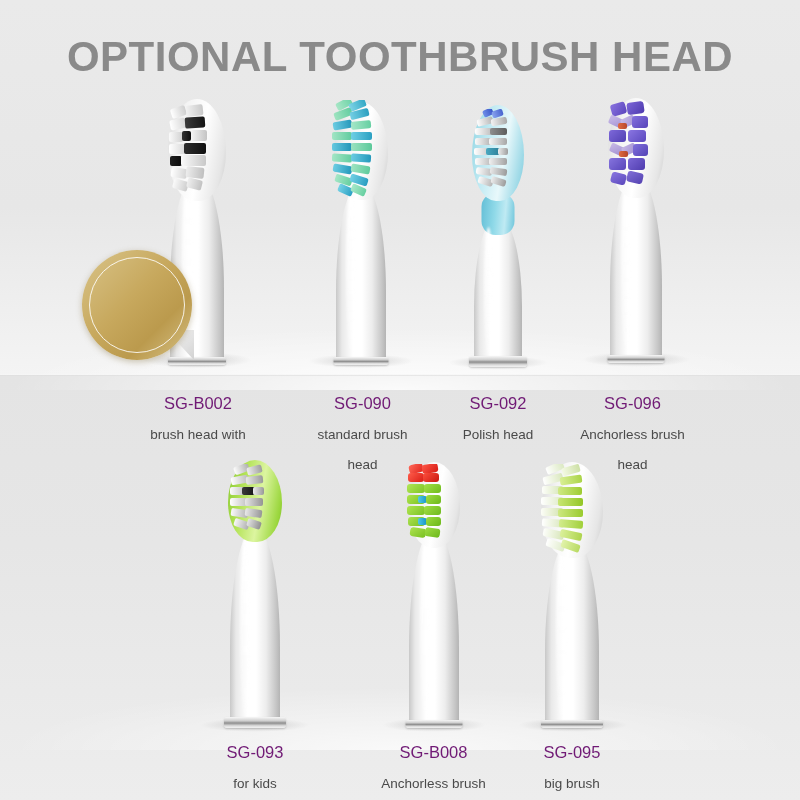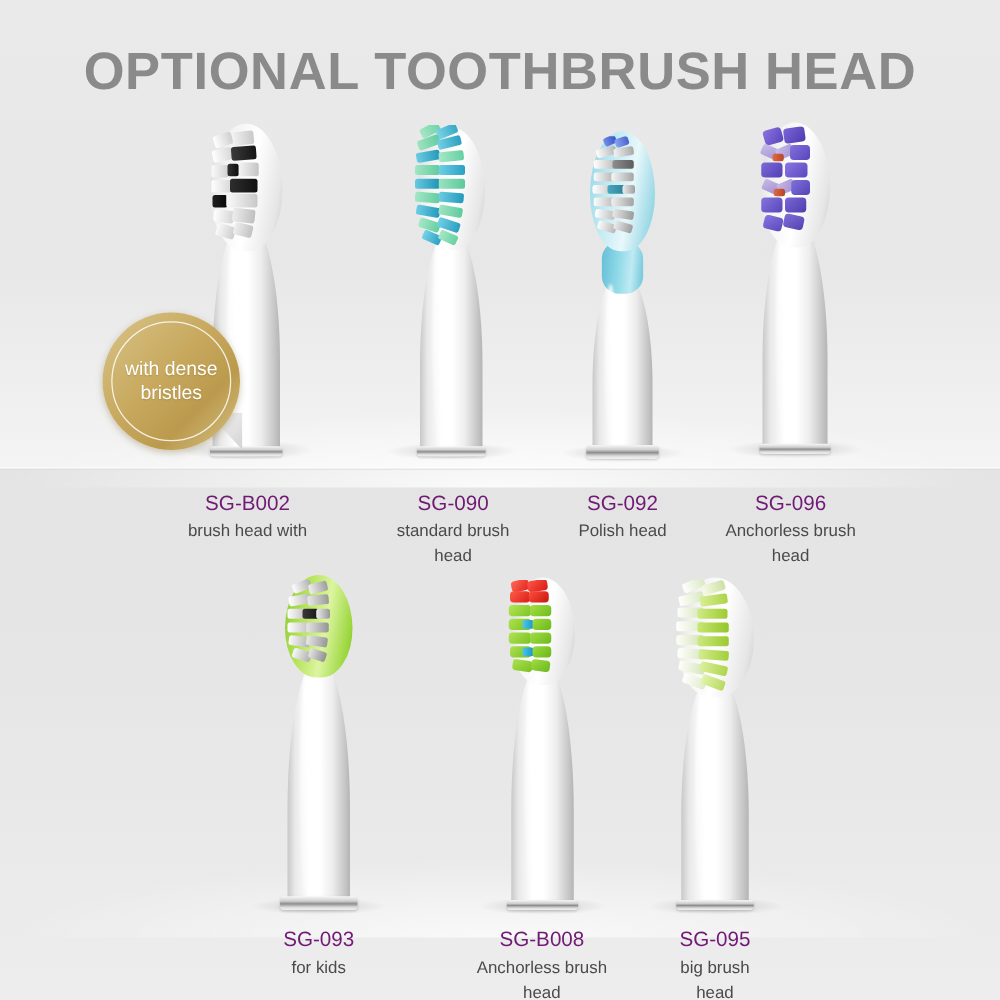--- a/index.html
+++ b/index.html
@@ -103,21 +103,21 @@
   }
   .collar.cyan{background:linear-gradient(95deg,#63bed6 0%,#8fd9e8 40%,#bfeaf3 70%,#6cc4da 100%);}
 
   
   .bristles{position:absolute;overflow:hidden;}
   .tuft{position:absolute;border-radius:2px;}
 
   
   .label{position:absolute;text-align:center;}
   .code{font-size:16.5px;color:#701a75;line-height:21px;white-space:nowrap;}
-  .desc{font-size:13.5px;color:#4a4a4a;line-height:18px;margin-top:2px;}
+  .desc{font-size:13.5px;color:#4a4a4a;line-height:18px;margin-top:12px;}
 
   .shadow{
     position:absolute;border-radius:50%;
     background:radial-gradient(ellipse at 50% 50%,rgba(120,120,120,.30),rgba(120,120,120,0) 70%);
   }
 </style>
 </head>
 <body>
 
 <div id="page">
@@ -126,24 +126,20 @@
   <div class="bg-bottom"></div>
   <div class="floor-glow"></div>
   <div class="band-line"></div>
   <div class="floor-glow2"></div>
 
   <div class="title">OPTIONAL TOOTHBRUSH HEAD</div>
 
   <div class="badge-corner"></div>
   <div class="badge">
     <div class="badge-ring"></div>
-    <div class="badge-text">
-      <div>with dense</div>
-      <div>bristles</div>
-    </div>
   </div>
 
   <div class="shadow" style="left:142px;top:352px;width:110px;height:16px;"></div>
   <div class="brush" style="left:152px;top:95px;width:90px;height:270px;">
     <div class="neck" style="width:54px;height:190px;"></div>
     <div class="neck-shine" style="left:30px;top:86px;width:11px;height:170px;"></div>
     <div class="base-ring" style="width:58px;"></div>
     <div class="head" style="top:4px;width:58px;height:102px;"></div>
     <div class="bristles" style="left:17px;top:8px;width:46px;height:96px;">
       <div class="tuft" style="left:2px;top:4px;width:15px;height:10px;background:linear-gradient(90deg,#ffffff,#cfcfcf);transform:rotate(-18deg);"></div>

